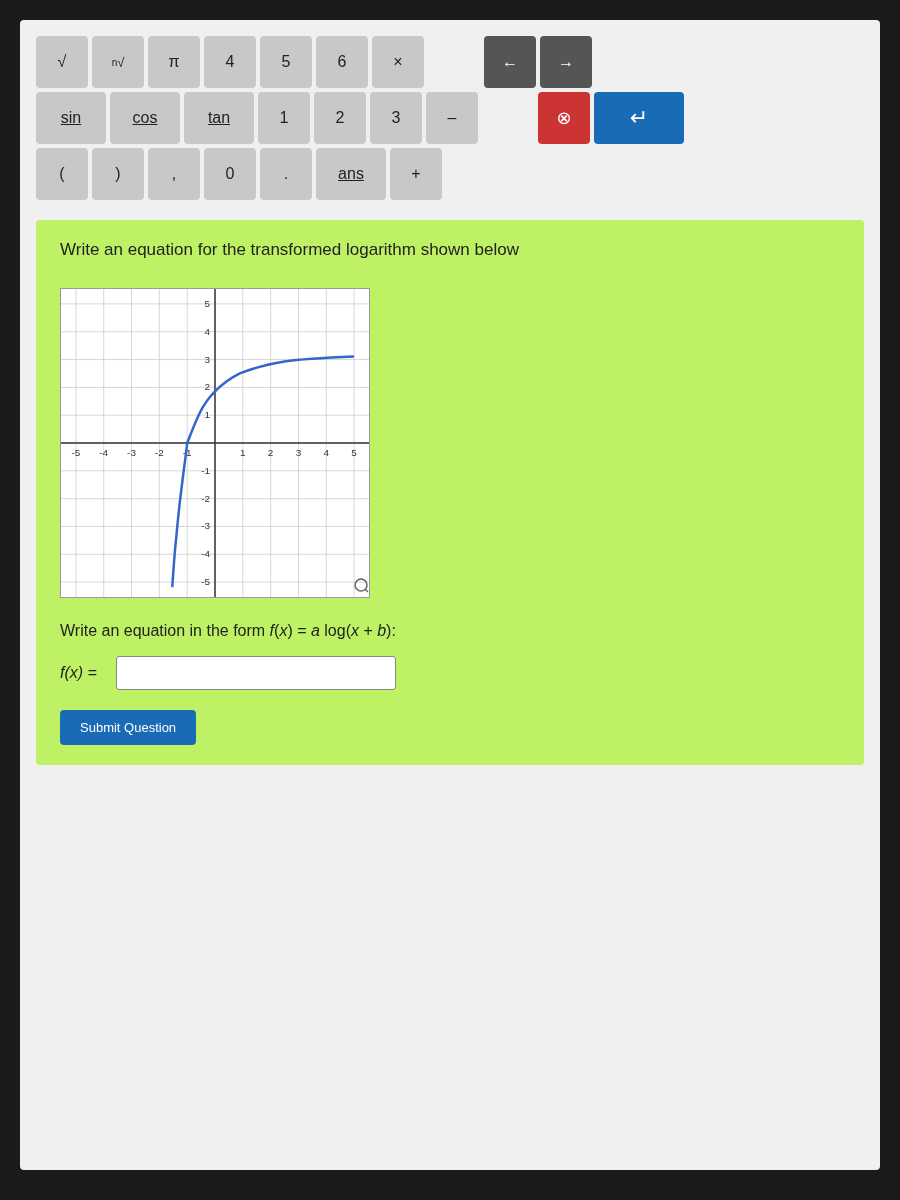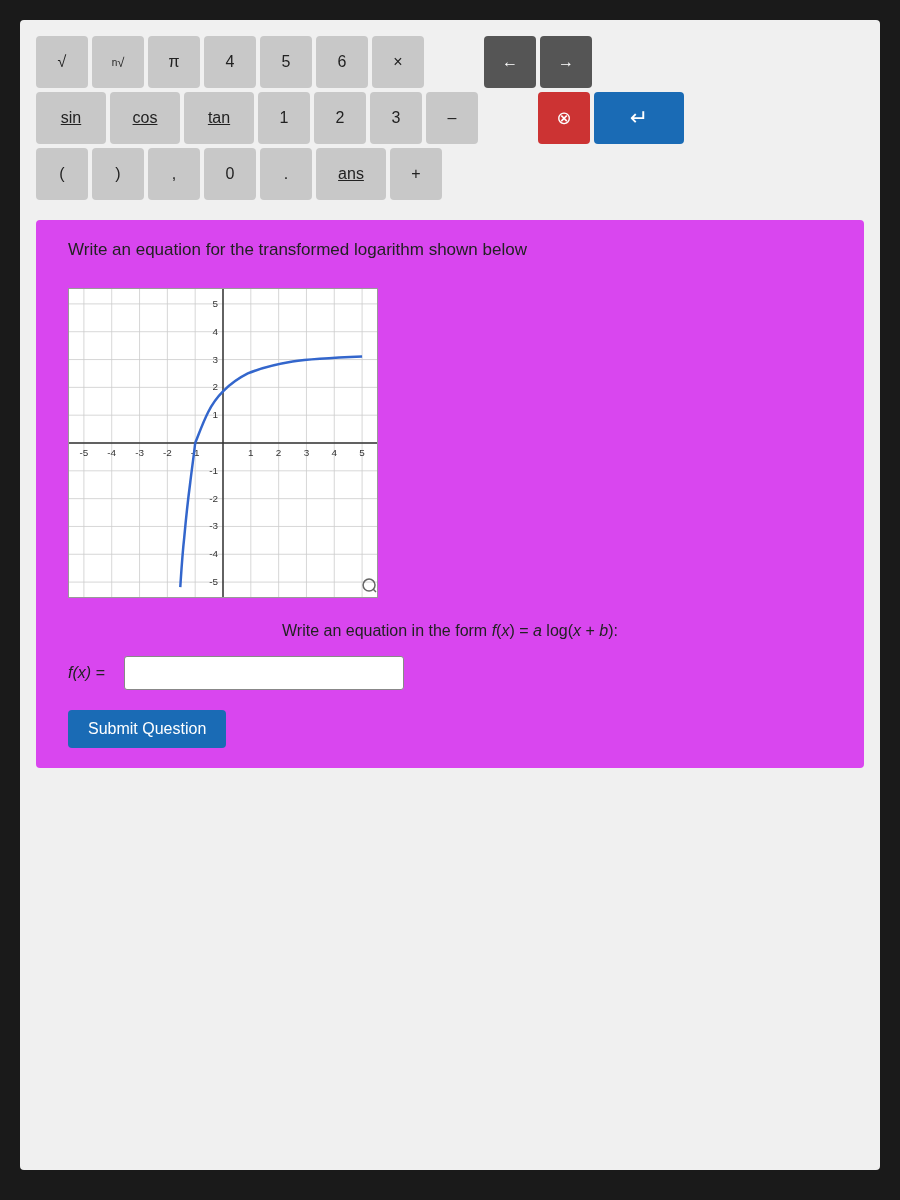--- a/index.html
+++ b/index.html
@@ -59,22 +59,22 @@
       min-height: 52px;
     }
     .calc-btn.red-btn {
       background: #cc3333;
       color: white;
     }
     .spacer { min-width: 52px; min-height: 52px; background: transparent; }
 
     
     .content-area {
-      background: #d946ef;
-      padding: 20px 32px;
+      background: #bef264;
+      padding: 20px 24px;
       border-radius: 4px;
       margin-top: 18px;
     }
     .question-text {
       font-size: 17px;
       color: #222;
       margin-bottom: 16px;
       font-weight: 400;
     }
 
@@ -85,21 +85,20 @@
     }
     .graph-svg {
       border: 1px solid #999;
     }
 
     
     .equation-text {
       font-size: 16px;
       color: #222;
       margin-bottom: 16px;
-      text-align: center;
     }
     .equation-text .math {
       font-style: italic;
     }
 
     
     .input-row {
       display: flex;
       align-items: center;
       gap: 19px;
@@ -121,21 +120,21 @@
       outline: none;
     }
 
     
     .submit-btn {
       background: #1a6bb5;
       color: white;
       border: none;
       border-radius: 4px;
       padding: 10px 20px;
-      font-size: 16px;
+      font-size: 13px;
       cursor: pointer;
       font-weight: 500;
     }
 
     sup { font-size: 10px; vertical-align: super; }
   </style>
 </head>
 <body>
 
 <div class="main-container">

